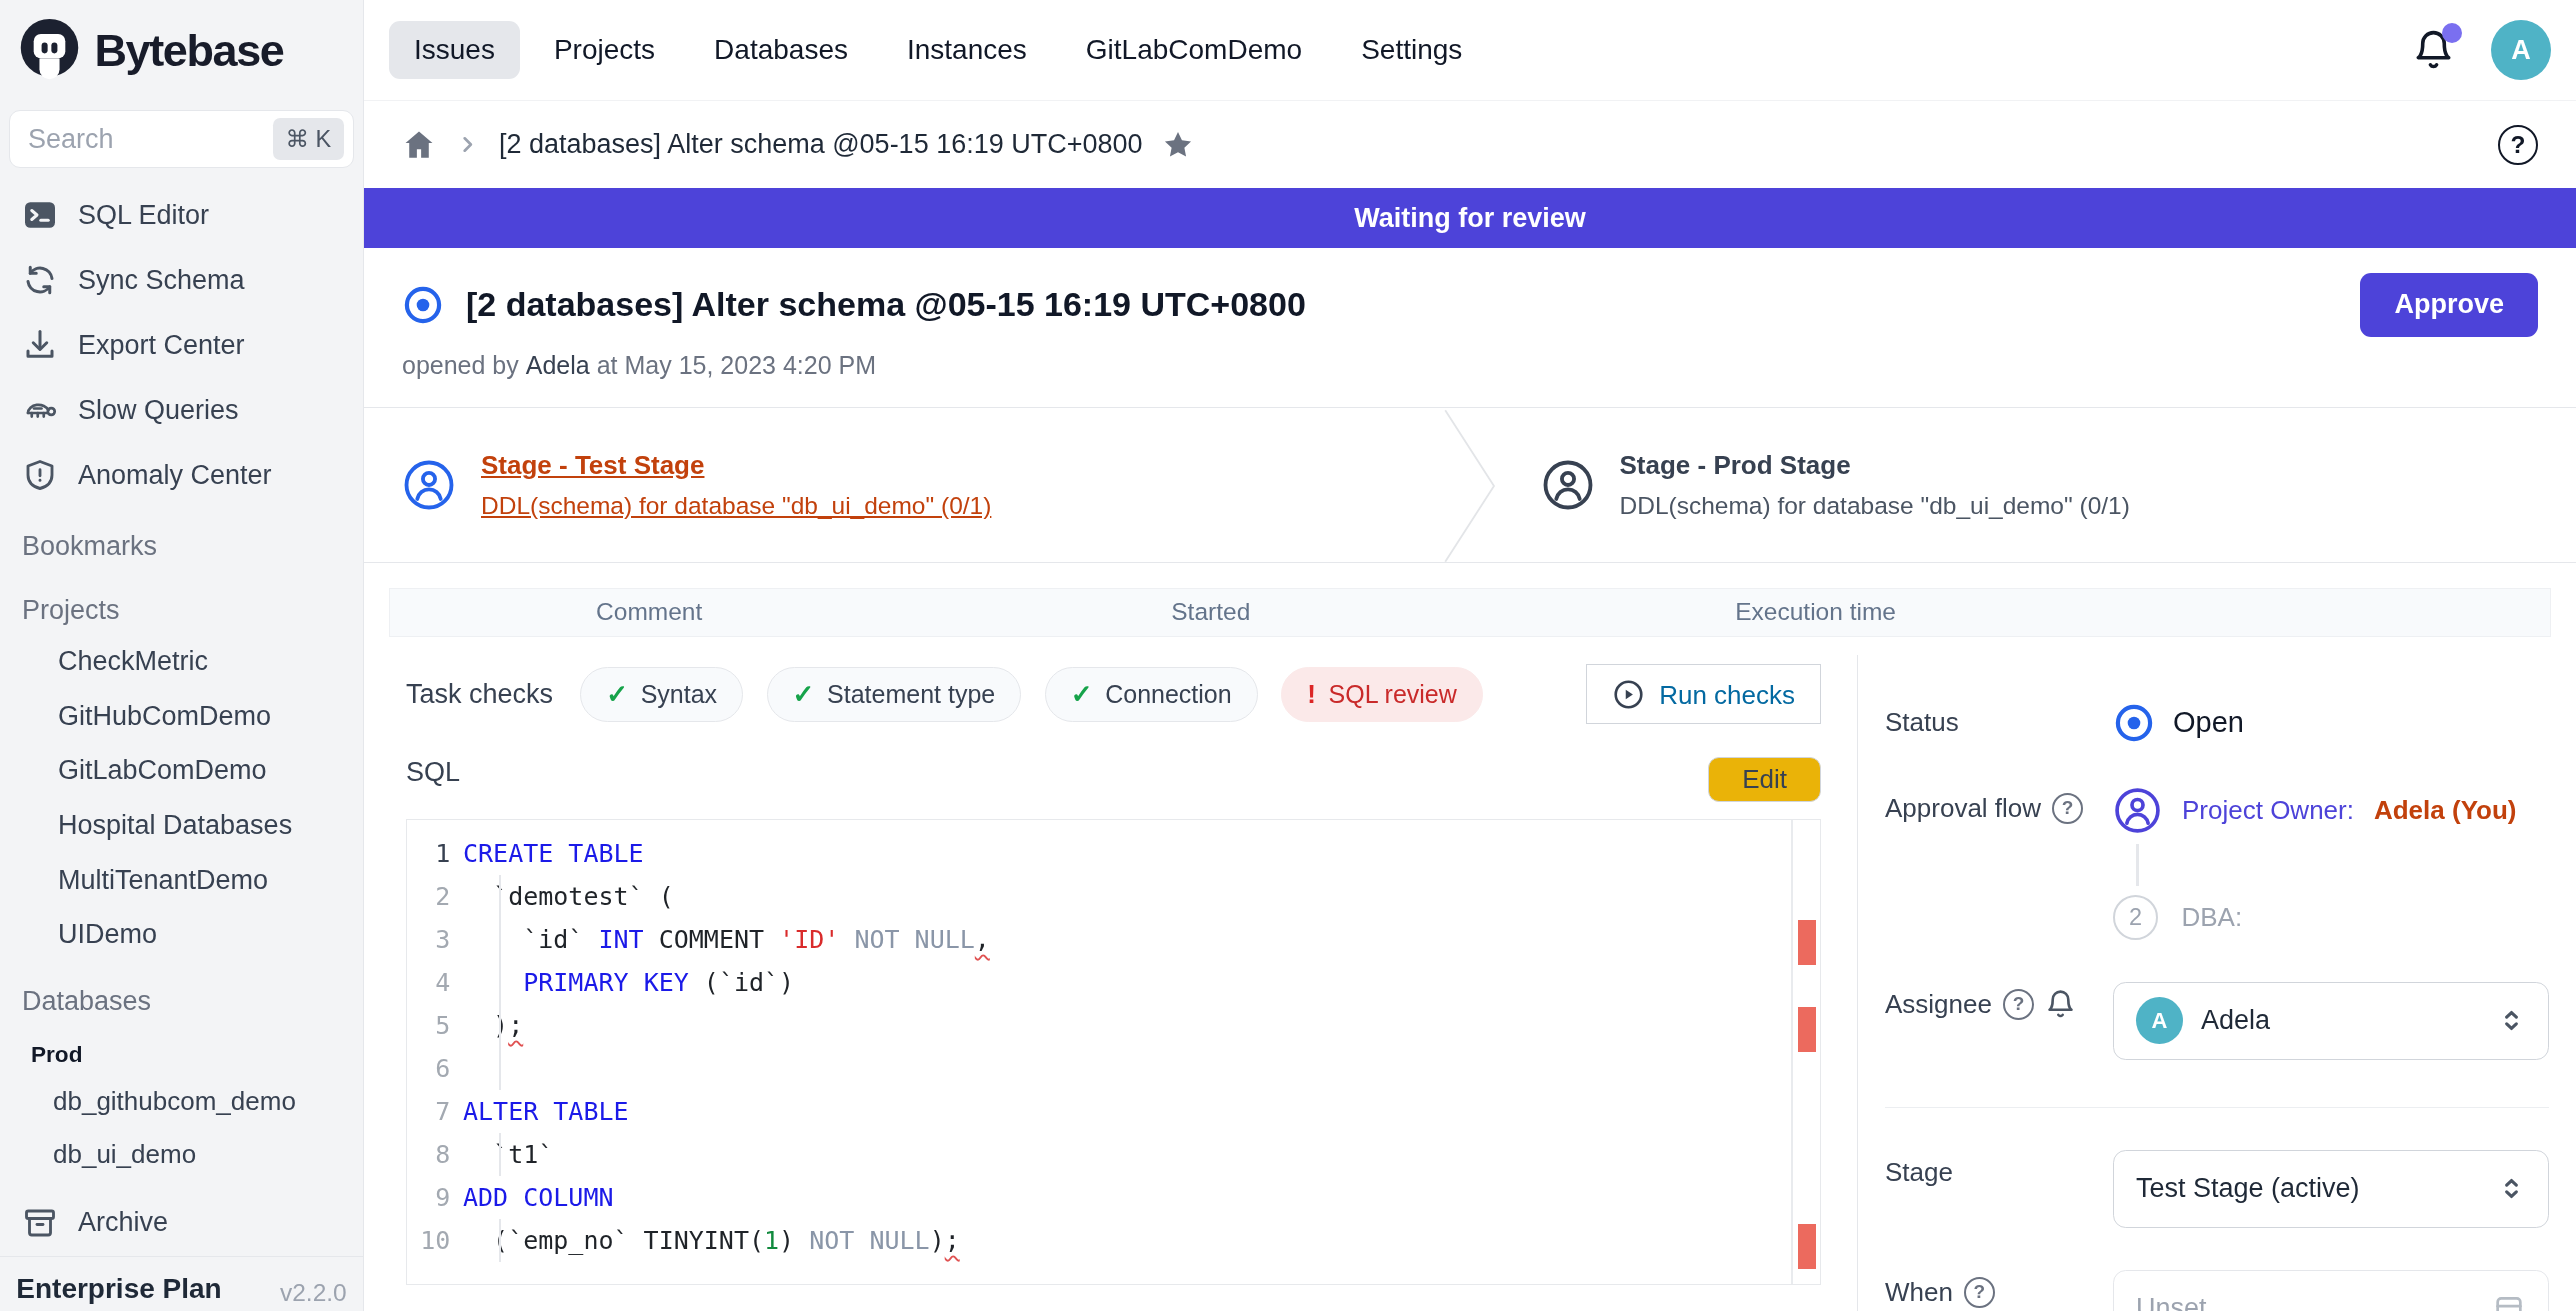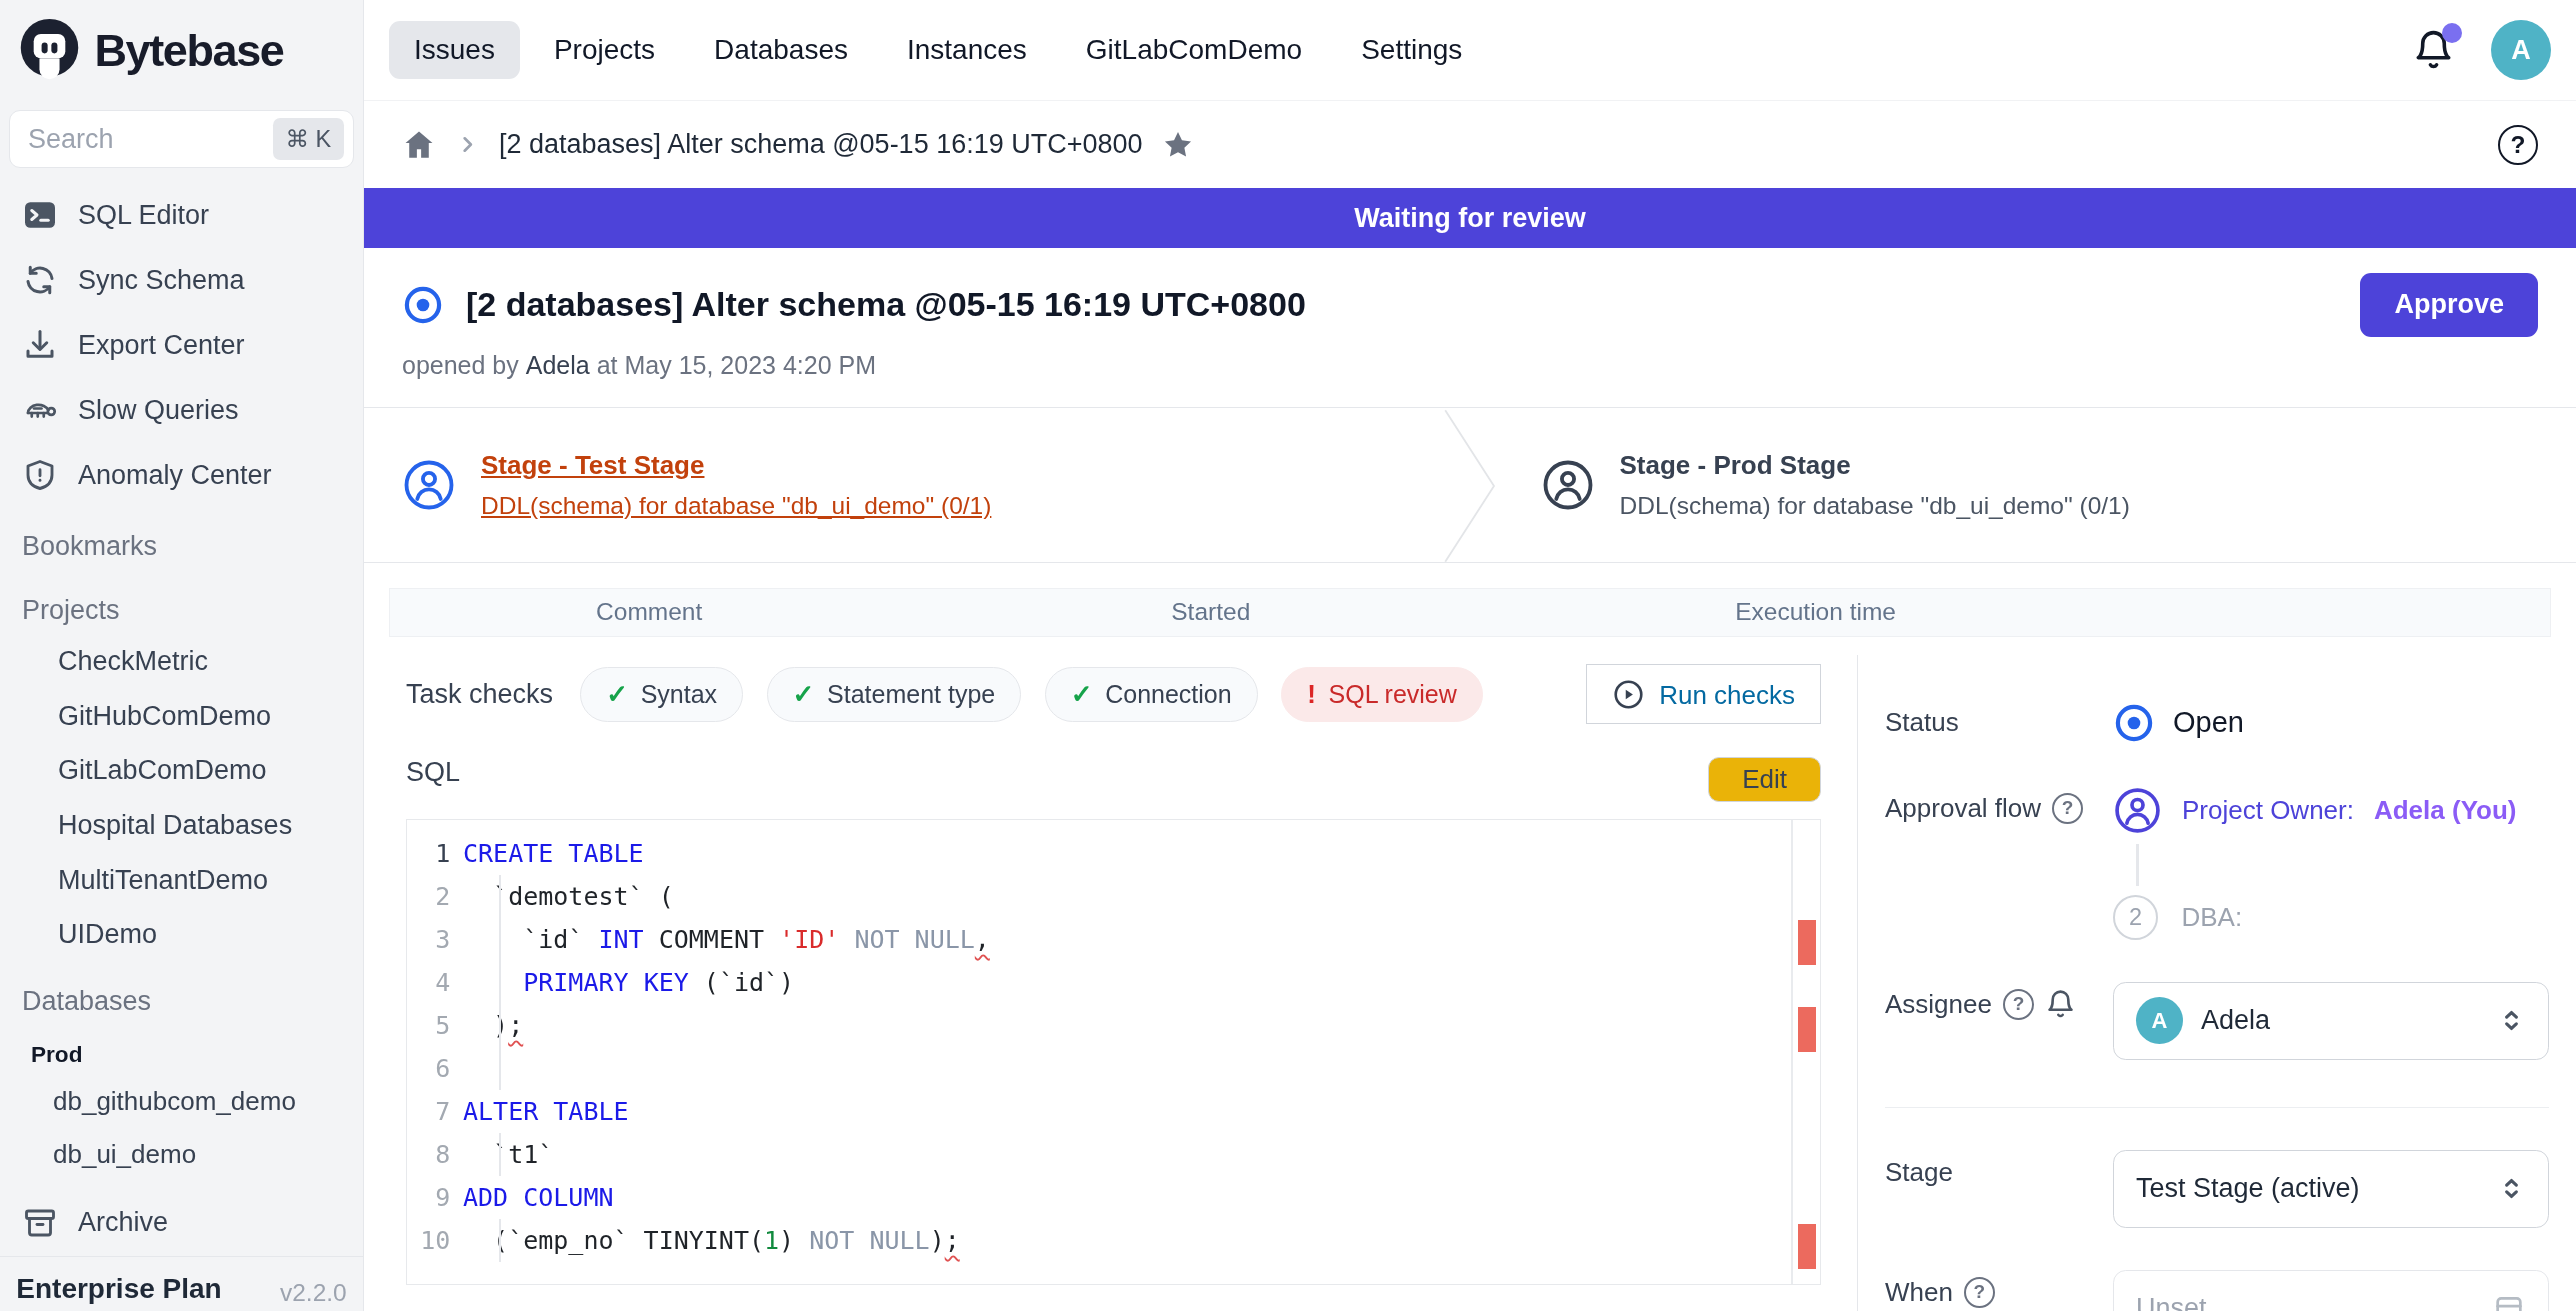--- a/index.html
+++ b/index.html
@@ -99,21 +99,21 @@
   .ovr-line { position:absolute; top:0; bottom:0; right:27px; width:1.8px; background:#e9ebee; }
   .ovr-mark { position:absolute; right:4.5px; width:18px; height:45px; background:#ec6a5e; }
 
   .prow { display:flex; margin-bottom:42px; }
   .plabel { width:228px; flex:none; display:flex; align-items:center; gap:11px; font-size:26px; color:#374151; align-self:flex-start; padding-top:7.2px; }
   .plabel.col { flex-direction:column; align-items:flex-start; gap:7.2px; }
   .pvalue { flex:1; min-width:0; }
   .status-val { display:flex; align-items:center; gap:18px; font-size:29px; color:#111827; padding-top:1.8px; }
   .flow-step1 { display:flex; align-items:center; gap:20px; }
   .flow-role { font-size:26px; color:#4d43d9; }
-  .flow-user { font-size:26px; font-weight:700; color:#8b5cf6; }
+  .flow-user { font-size:26px; font-weight:700; color:#c2410c; }
   .flow-conn { width:3.6px; height:42px; background:#e5e7eb; margin:9px 0 9px 22.6px; }
   .flow-step2 { display:flex; align-items:center; gap:23.5px; }
   .flow-num { width:45px; height:45px; border-radius:50%; border:2.7px solid #d1d5db; color:#9ca3af; font-size:23.5px; display:flex; align-items:center; justify-content:center; }
   .flow-role2 { font-size:26px; color:#9ca3af; }
   .selectbox { height:78px; background:#fff; border:1.8px solid #d1d5db; border-radius:12.7px; display:flex; align-items:center; gap:18px; padding:0 22px; cursor:pointer; }
   .selectbox .name { font-size:27px; color:#1f2937; }
   .updown { margin-left:auto; color:#4b5563; }
   .pdivider { border-top:1.8px solid #eceef1; margin:47px 0 42px; }
   .wheninput { height:78px; border:1.8px solid #e5e7eb; border-radius:12.7px; display:flex; align-items:center; padding:0 22px; background:#fff; }
   .wheninput input { border:none; outline:none; flex:1; font-size:27px; color:#6b7280; font-family:inherit; background:transparent; }

